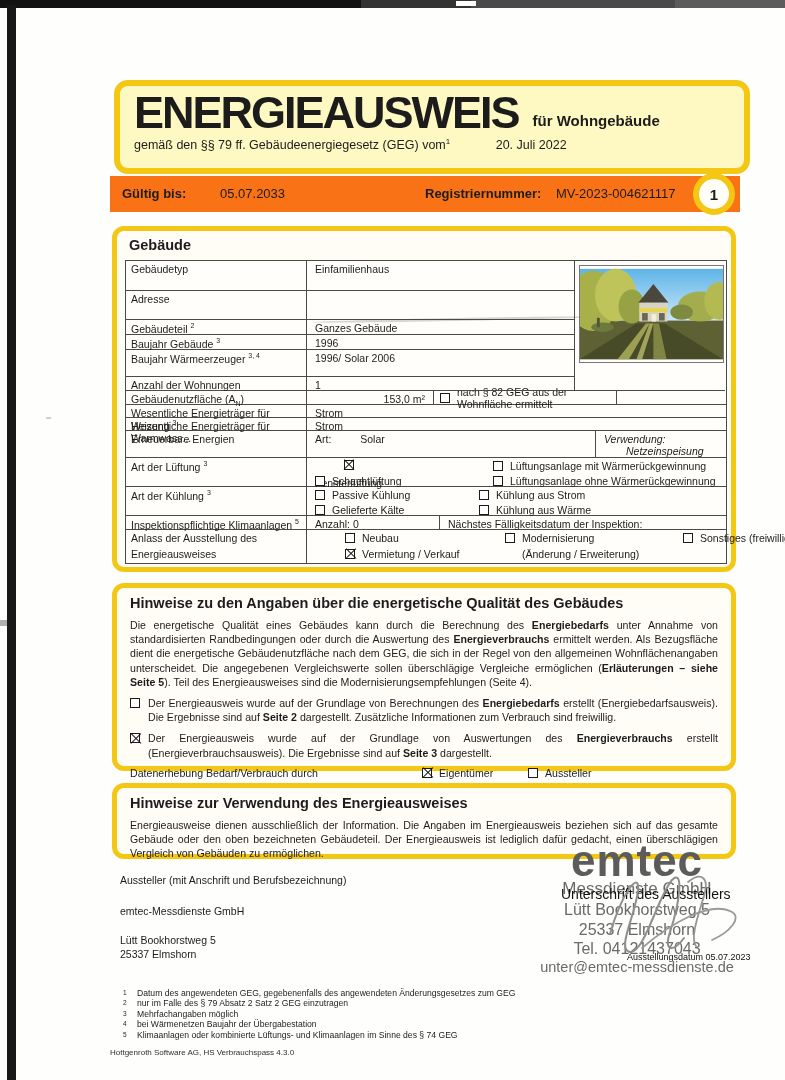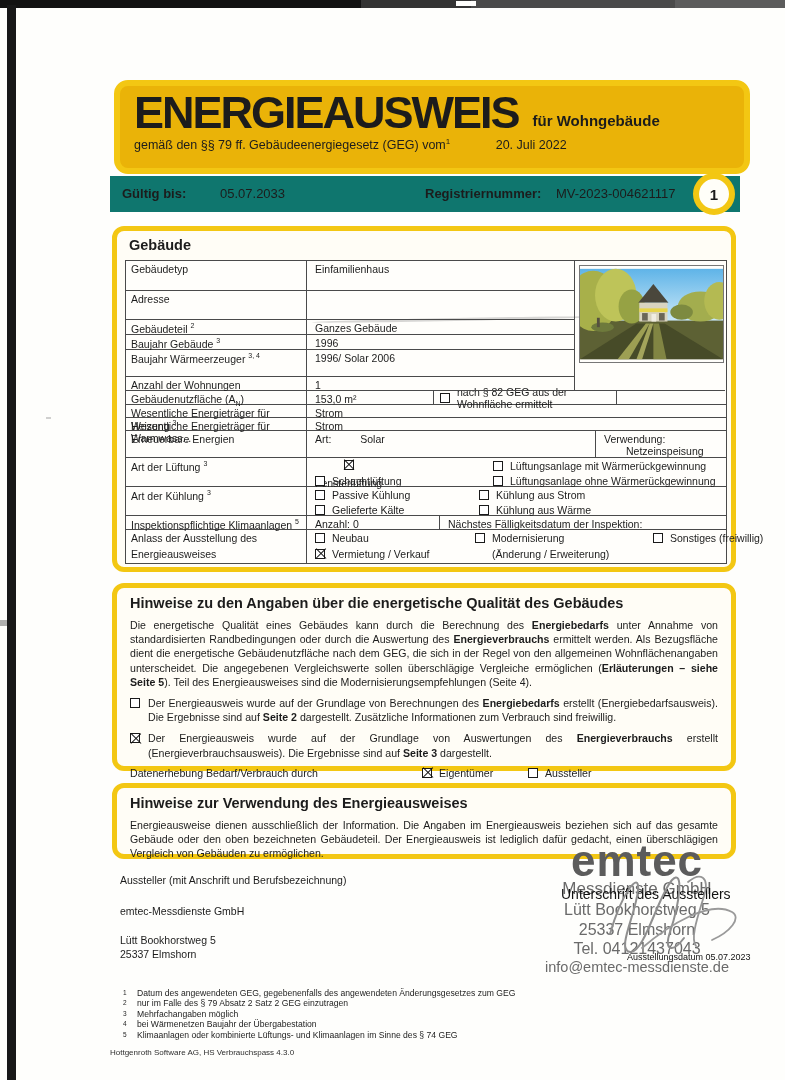--- a/index.html
+++ b/index.html
@@ -15,30 +15,30 @@
   }
   
   .top-bar{position:absolute;left:0;top:0;width:785px;height:8px;
     background:linear-gradient(90deg,#121212 0 46%,#333 46% 60%,#4a4a4a 60% 86%,#5c5c5c 86%);}
   .top-bar-notch{position:absolute;left:456px;top:1px;width:20px;height:5px;background:#fdfdfb;}
   .left-bar{position:absolute;left:7px;top:5px;width:9px;height:1075px;background:#181818;}
   .speck{position:absolute;background:#7a7a7a;opacity:.6;}
 
   
   .hdr-box{position:absolute;left:114px;top:80px;width:610px;height:78px;
-    border:6px solid var(--yellow);border-radius:14px;background:#eab308;padding:4px 0 0 14px;}
+    border:6px solid var(--yellow);border-radius:14px;background:#fef9c3;padding:4px 0 0 14px;}
   .hdr-row{display:flex;align-items:flex-end;gap:14px;}
   .hdr-title{font-size:45px;font-weight:bold;letter-spacing:-2px;line-height:1.02;white-space:nowrap;}
   .hdr-sub{font-size:15px;font-weight:bold;padding-bottom:7px;white-space:nowrap;}
   .hdr-law{font-size:12.5px;margin-top:1px;}
   .hdr-law sup{font-size:8px;}
   .hdr-law .law-date{margin-left:42px;}
 
   
-  .valid-strip{position:absolute;left:110px;top:176px;width:630px;height:36px;background:#0f766e;}
+  .valid-strip{position:absolute;left:110px;top:176px;width:630px;height:36px;background:#f97316;}
   .valid-strip span{position:absolute;top:10px;font-size:13px;}
   .v-lbl{left:12px;font-weight:bold;}
   .v-date{left:110px;font-weight:normal;}
   .v-reg-lbl{left:315px;font-weight:bold;}
   .v-reg-val{left:446px;}
   .page-circle{position:absolute;left:583px;top:-3px;width:30px;height:30px;border:6px solid var(--yellow);
     border-radius:50%;background:#fffef8;display:flex;align-items:center;justify-content:center;
     font-size:15px;font-weight:bold;}
 
   
@@ -50,25 +50,25 @@
   .rows-left{width:448px;}
   .trow{display:flex;border-bottom:1px solid var(--line);}
   .trow:last-child.noline{border-bottom:none;}
   .lbl{width:170px;border-right:1px solid var(--line);padding:2px 5px;flex:none;}
   .val{flex:1;padding:2px 8px;}
   sup{font-size:7px;}
   sub{font-size:7px;}
   .photo-cell{width:151px;border-left:1px solid var(--line);border-bottom:1px solid var(--line);
     padding:4px;box-sizing:border-box;}
   .photo-cell svg{display:block;width:143px;height:96px;border:1px solid #777;}
-  .cellA{width:110px;padding:2px 8px;flex:none;}
+  .cellA{width:110px;padding:2px 8px;flex:none;text-align:right;}
   .cb-cell{width:170px;border-left:1px solid var(--line);border-right:1px solid var(--line);
     padding:2px 6px;display:flex;align-items:center;gap:7px;flex:none;}
   .cell-art{width:272px;padding:2px 8px;flex:none;}
-  .cell-use{flex:1;border-left:1px solid var(--line);padding:2px 8px;}
+  .cell-use{flex:1;border-left:1px solid var(--line);padding:2px 8px;font-style:italic;}
   .cell-count{width:116px;padding:2px 8px;flex:none;}
   .cell-due{flex:1;border-left:1px solid var(--line);padding:2px 8px;}
   .optwrap{flex:1;position:relative;padding:2px 0;}
   .optline{height:14.5px;position:relative;}
   .opt{display:inline-flex;align-items:center;gap:7px;position:absolute;white-space:nowrap;}
   .cb{display:inline-block;width:8px;height:8px;border:1.2px solid #1a1a1a;position:relative;flex:none;background:#fff;}
   .cb.x::before,.cb.x::after{content:"";position:absolute;left:-2.5px;top:3.4px;width:14px;height:1.4px;background:#111;}
   .cb.x::before{transform:rotate(45deg);}
   .cb.x::after{transform:rotate(-45deg);}
   .smudge{position:absolute;left:186px;top:57px;width:286px;height:3px;background:#9a9a9a;opacity:.4;
@@ -273,21 +273,21 @@
                 <span>Kühlung aus Wärme</span>
               </span>
           </div>
         </div>
       </div>
       <div class="trow" style="height:13px;">
         <div class="lbl"><span>Inspektionspflichtige Klimaanlagen</span> <sup>5</sup></div>
         <div class="cell-count">Anzahl: 0</div>
         <div class="cell-due">Nächstes Fälligkeitsdatum der Inspektion:</div>
       </div>
-      <div class="trow noline" style="height:33px;border-bottom:none;">
+      <div class="trow noline" style="height:33px;border-bottom:none;gap:30px;">
         <div class="lbl">
           <div>Anlass der Ausstellung des</div>
           <div style="margin-top:4px;">Energieausweises</div>
         </div>
         <div class="optwrap">
           <div class="optline" style="height:16px;">
             <span class="opt" style="left:8px;">
                 <span class="cb"></span>
                 <span>Neubau</span>
               </span>
@@ -355,21 +355,21 @@
   <div class="txt" style="left:120px;top:905px;">emtec-Messdienste GmbH</div>
   <div class="txt" style="left:120px;top:934px;">Lütt Bookhorstweg 5</div>
   <div class="txt" style="left:120px;top:948px;">25337 Elmshorn</div>
 
   <div class="stamp">
     <div class="stamp-logo">emtec</div>
     <div class="stamp-l1">Messdienste GmbH</div>
     <div class="stamp-l2">Lütt Bookhorstweg 5</div>
     <div class="stamp-l3">25337 Elmshorn</div>
     <div class="stamp-l4">Tel. 04121437043</div>
-    <div class="stamp-l5">info@emtec-messdienste.de</div>
+    <div class="stamp-l5">unter@emtec-messdienste.de</div>
   </div>
   <div class="sig-label">Unterschrift des Ausstellers</div>
   <div class="sig-date"><span>Ausstellungsdatum</span> <span>05.07.2023</span></div>
   <svg class="signature" width="150" height="100" viewBox="0 0 150 100">
     <path d="M18,72 C30,30 48,8 46,28 C44,52 24,88 38,90 C52,92 66,34 80,18 C92,6 88,40 78,70 C72,88 80,92 92,76" fill="none" stroke="#8f8f8f" stroke-width="2" stroke-linecap="round"></path>
     <path d="M50,86 C78,62 118,38 140,50 C150,56 138,70 120,78" fill="none" stroke="#9a9a9a" stroke-width="1.8" stroke-linecap="round"></path>
     <path d="M96,20 C108,10 118,14 112,34 C106,54 98,76 104,84" fill="none" stroke="#969696" stroke-width="1.8" stroke-linecap="round"></path>
   </svg>
 
   <div class="footnotes">

